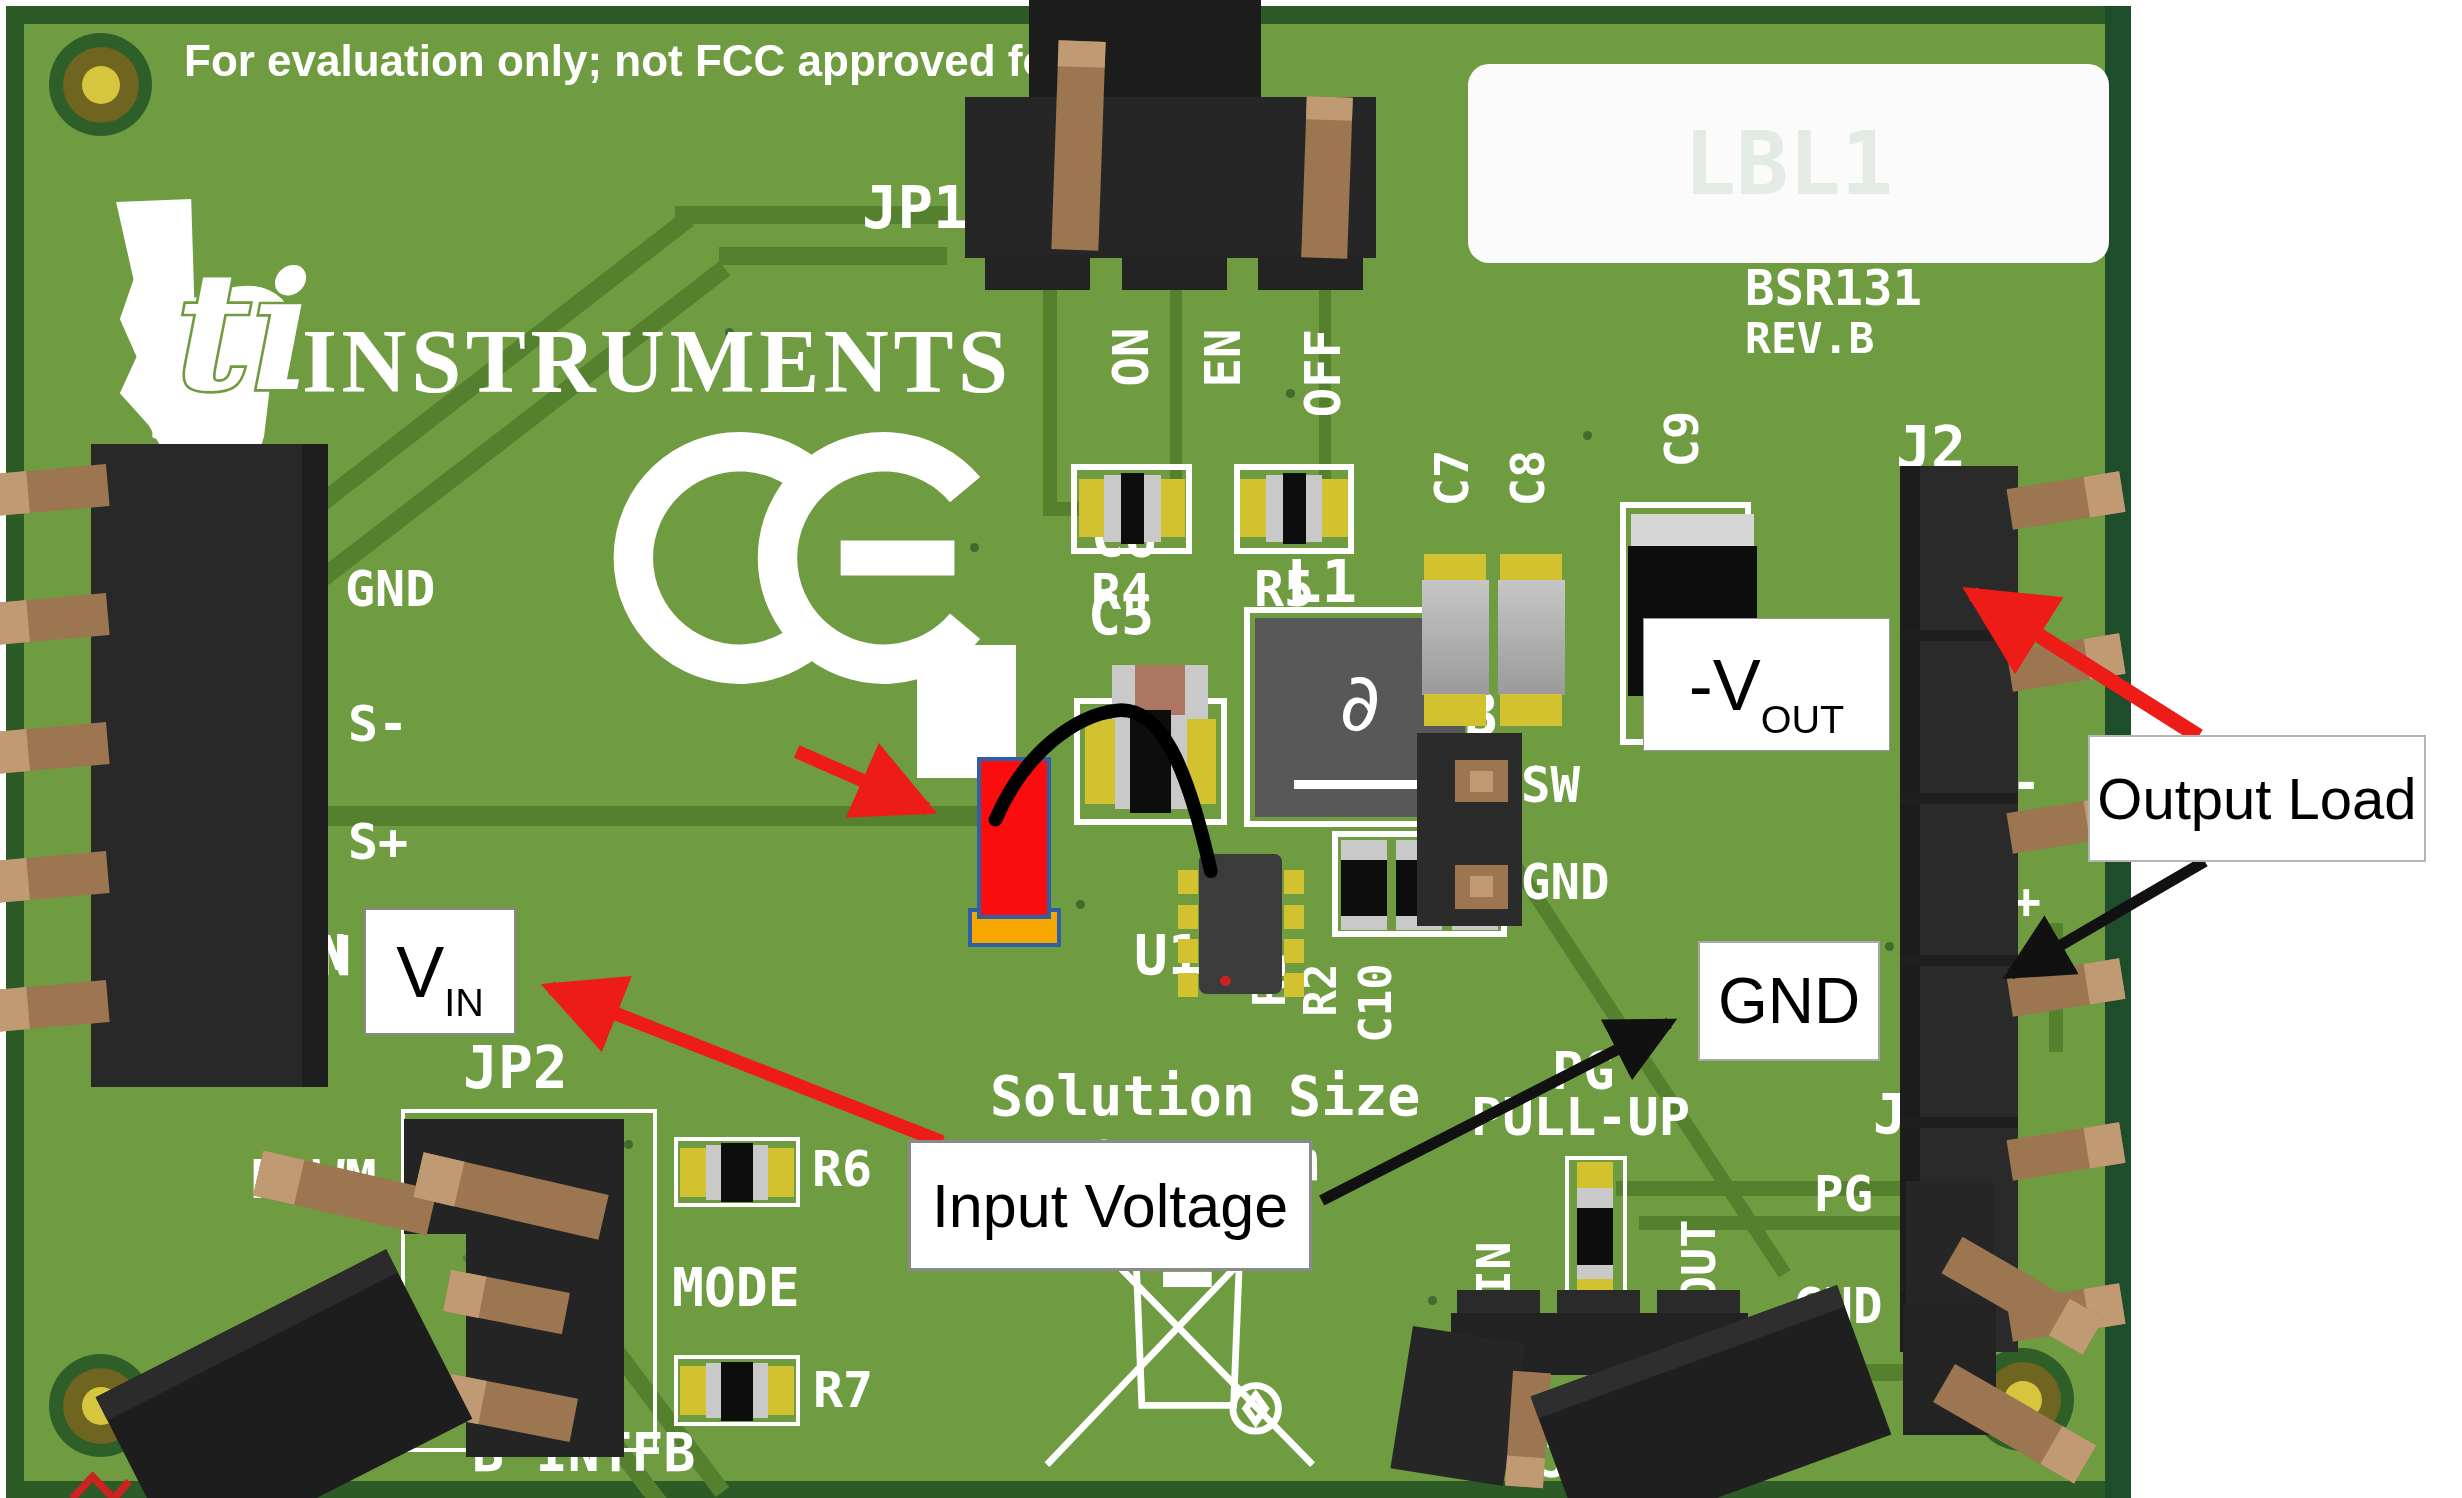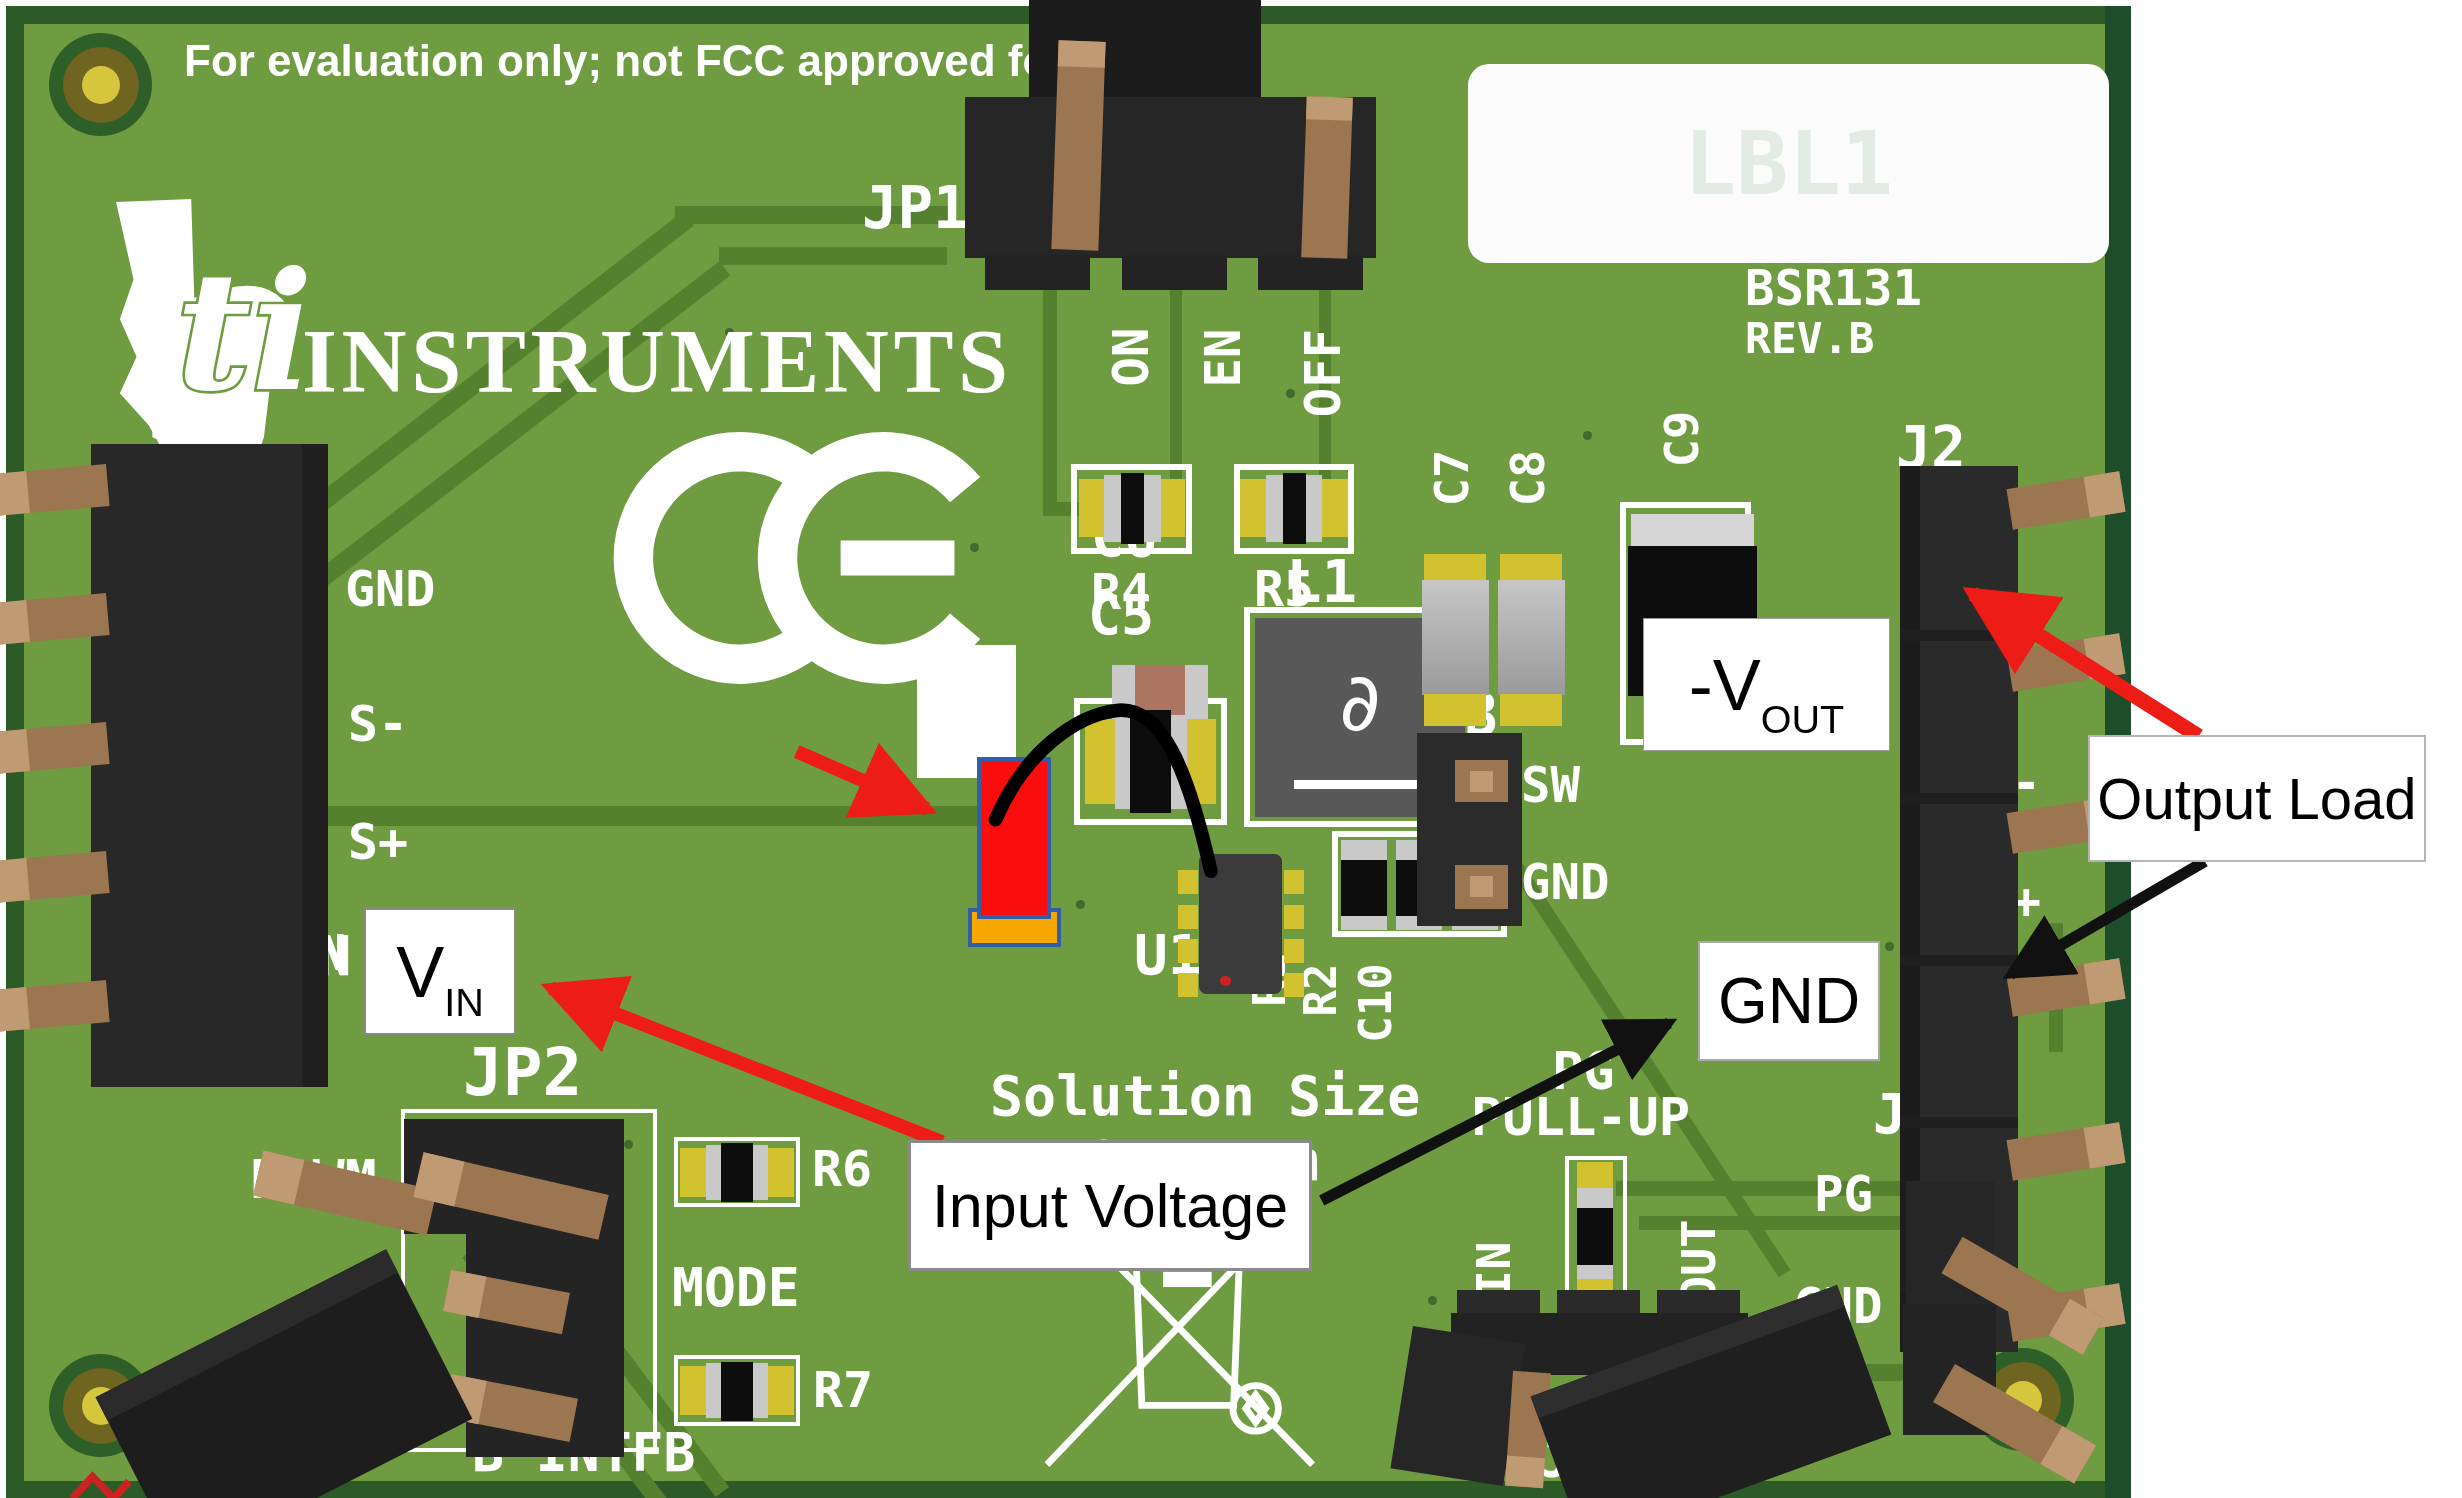--- a/index.html
+++ b/index.html
@@ -324,21 +324,21 @@
   <div class="comp pin" style="left:2009px;top:1131px;width:114px;height:41px;transform:rotate(-9deg)">
       <div class="tip" style="right:0;top:0;width:36px;height:41px"></div>
     </div>
   <div class="comp pin" style="left:2009px;top:1292px;width:114px;height:41px;transform:rotate(-9deg)">
       <div class="tip" style="right:0;top:0;width:36px;height:41px"></div>
     </div>
   <div class="silk" style="left:1982px;top:755px;font-size:49px">S-</div>
   <div class="silk" style="left:1982px;top:873px;font-size:49px">S+</div>
 
   <div class="silk" style="left:252px;top:924px;font-size:55px">VIN</div>
-  <div class="silk" style="left:463px;top:1034px;font-size:66px">JP2</div>
+  <div class="silk" style="left:463px;top:1034px;font-size:58px">JP2</div>
   <div class="outline" style="left:401px;top:1109px;width:256px;height:343px;border-width:4.6px"></div>
   <div class="silk" style="left:249px;top:1149px;font-size:53px">FPWM</div>
   <div class="comp conn" style="left:404px;top:1119px;width:220px;height:115px;background:#242424"></div>
   <div class="comp conn" style="left:466px;top:1232px;width:158px;height:225px;background:#242424"></div>
   <div class="comp pin" style="left:256px;top:1170px;width:178px;height:46px;transform:rotate(13deg)">
       <div class="tip" style="left:0;top:0;width:42px;height:46px"></div>
     </div>
   <div class="comp pin" style="left:416px;top:1173px;width:190px;height:46px;transform:rotate(13deg)">
       <div class="tip" style="left:0;top:0;width:42px;height:46px"></div>
     </div>

